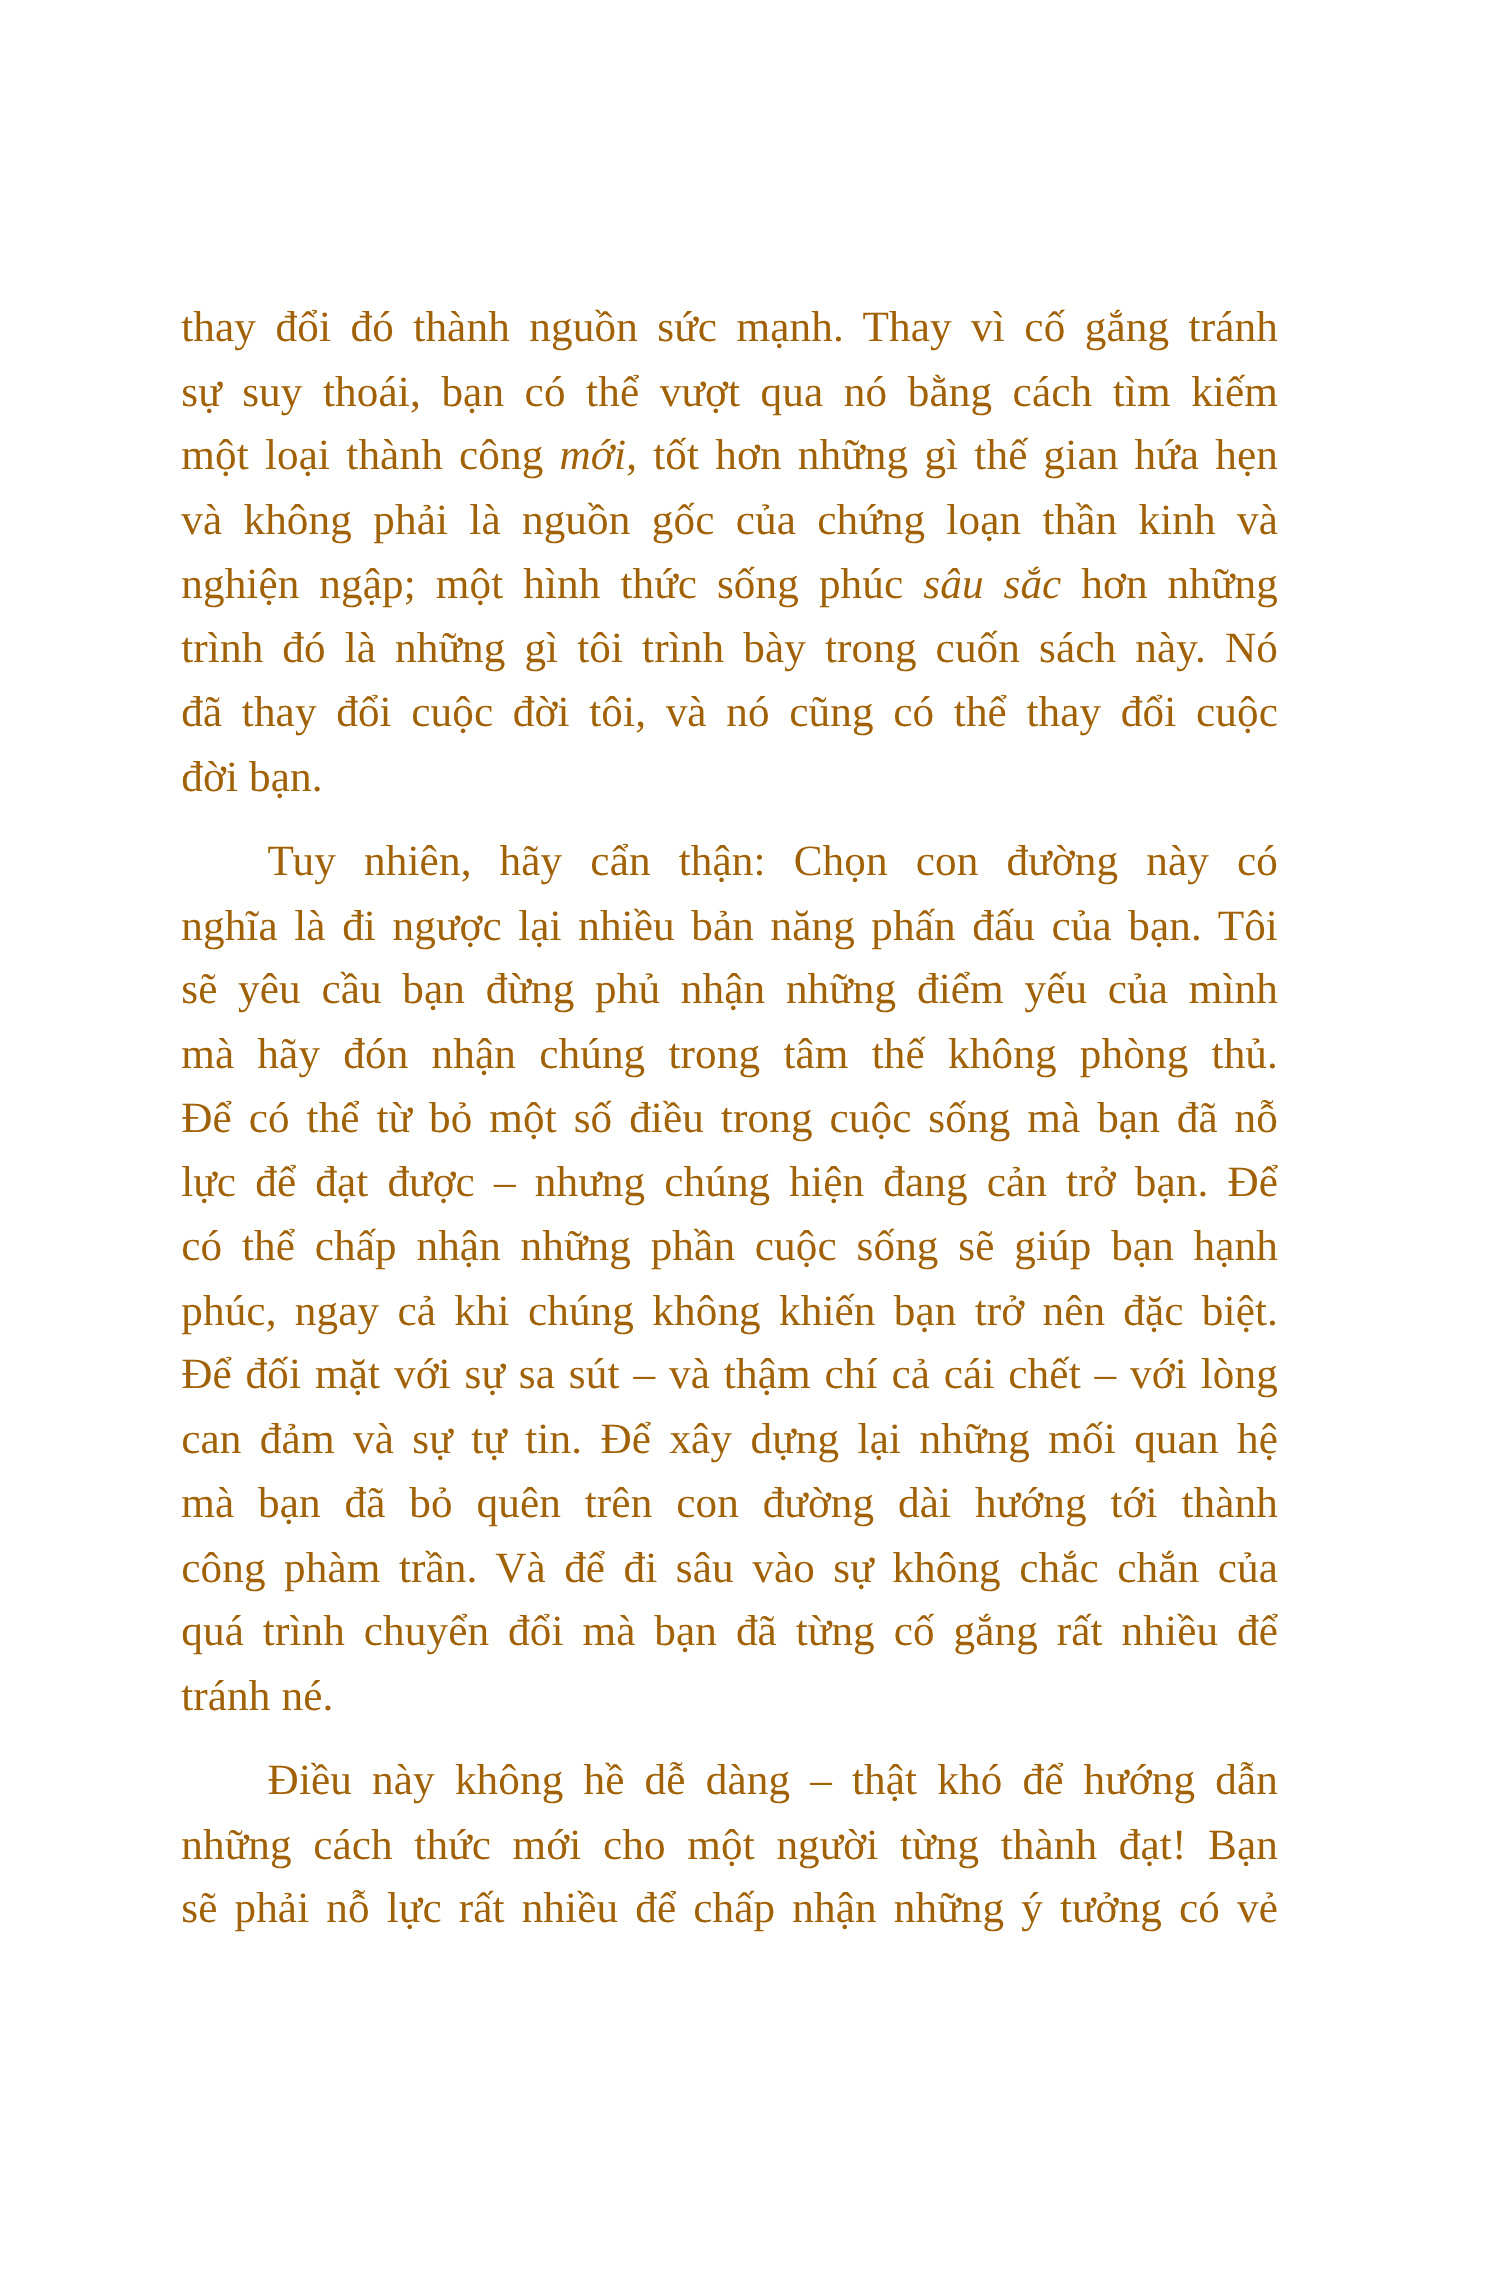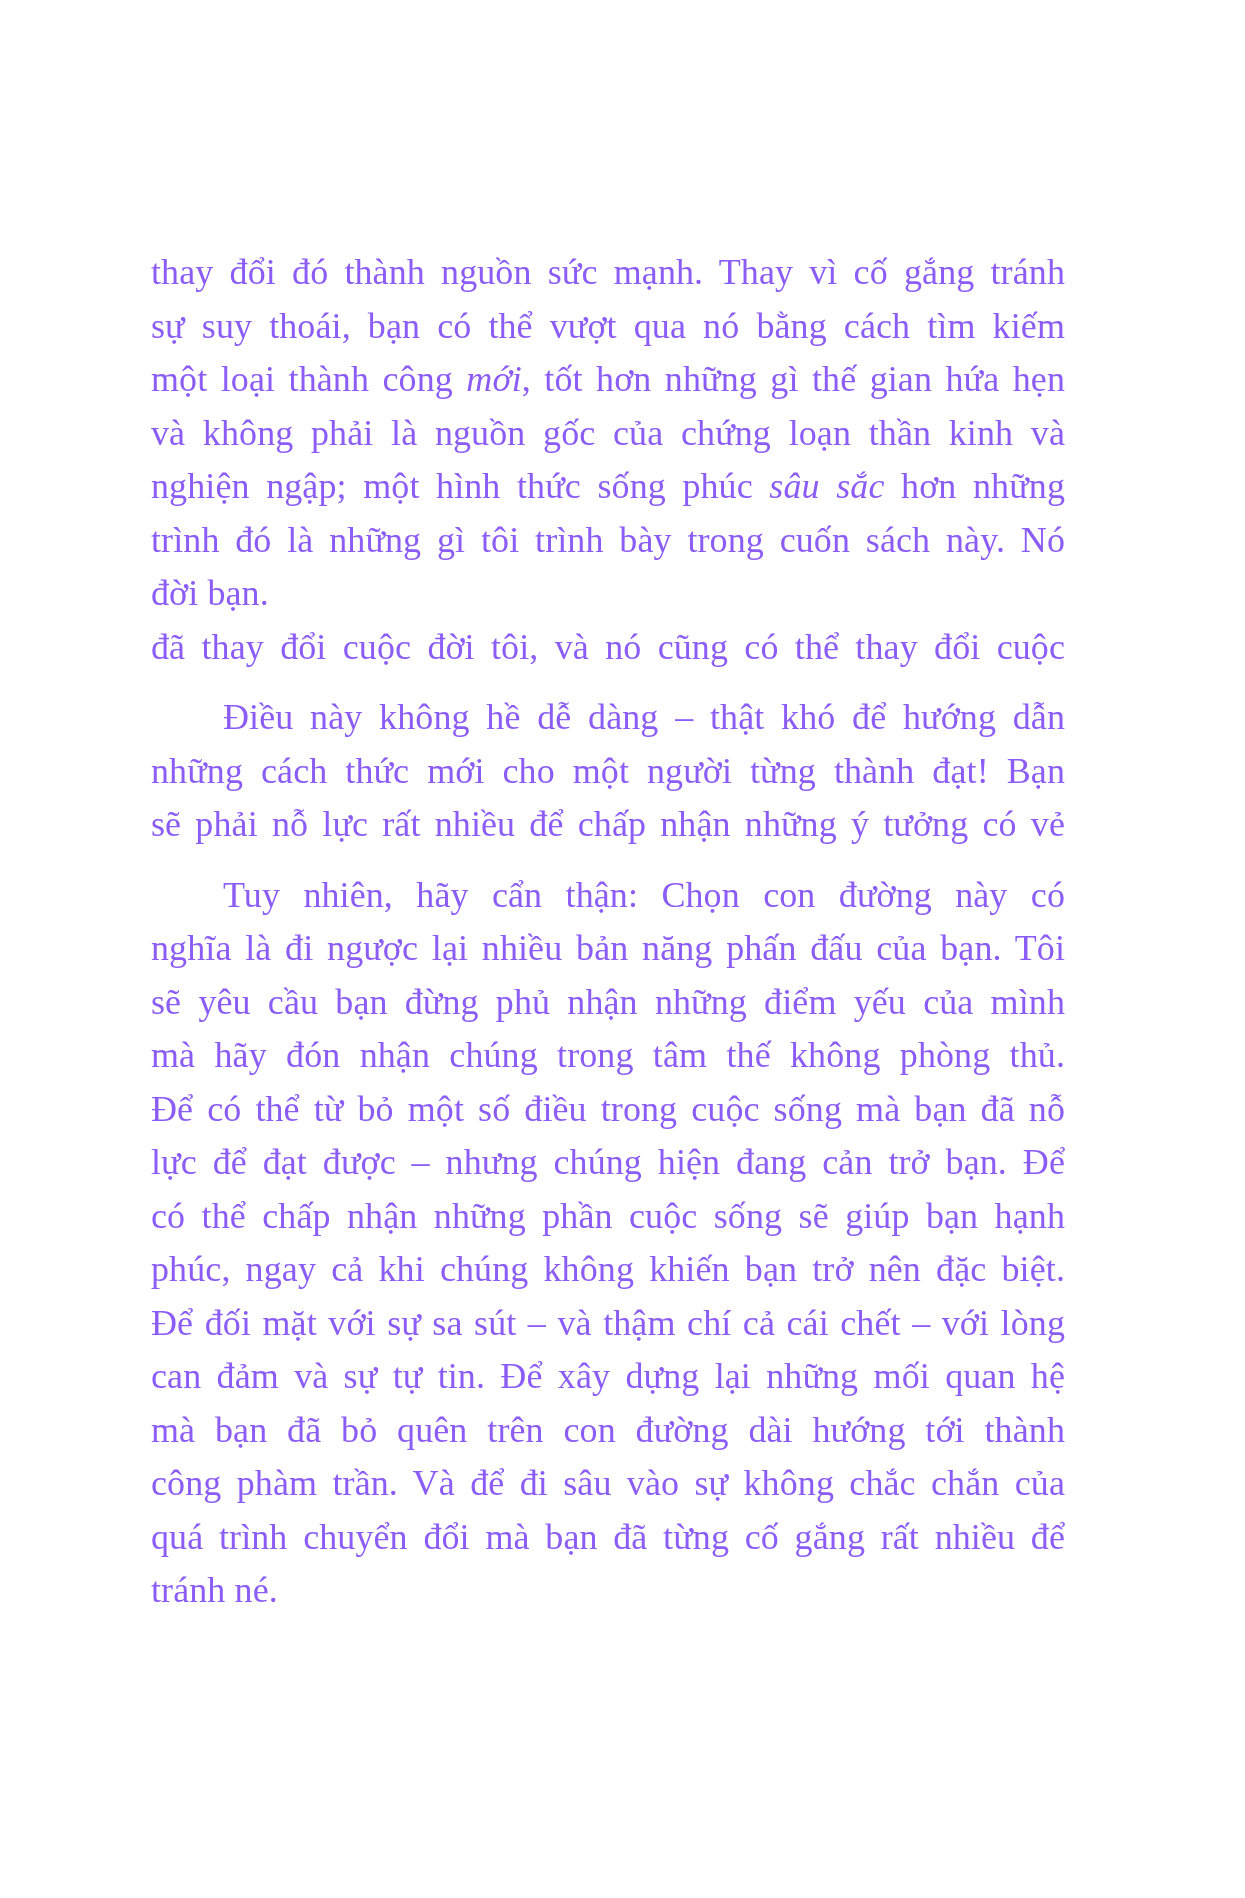--- a/index.html
+++ b/index.html
@@ -47,46 +47,46 @@
   }
   .line em {
     font-style: italic;
     margin-top: 19px;
   }
 </style>
 </head>
 <body>
 
 <div class="page">
-  <div class="text-block" style="color: #8b5cf6;">
+  <div class="text-block" style="color: #a16207;">
       <div class="paragraph">
         <div class="line"><span>thay đổi đó thành nguồn sức mạnh. Thay vì cố gắng tránh</span></div>
         <div class="line"><span>sự suy thoái, bạn có thể vượt qua nó bằng cách tìm kiếm</span></div>
         <div class="line"><span>một loại thành công </span><em>mới</em><span>, tốt hơn những gì thế gian hứa hẹn</span></div>
         <div class="line"><span>và không phải là nguồn gốc của chứng loạn thần kinh và</span></div>
         <div class="line"><span>nghiện ngập; một hình thức sống phúc </span><em>sâu sắc</em><span> hơn những</span></div>
         <div class="line"><span>trình đó là những gì tôi trình bày trong cuốn sách này. Nó</span></div>
+        <div class="line"><span>đã thay đổi cuộc đời tôi, và nó cũng có thể thay đổi cuộc</span></div>
         <div class="line no-justify"><span>đời bạn.</span></div>
-        <div class="line"><span>đã thay đổi cuộc đời tôi, và nó cũng có thể thay đổi cuộc</span></div>
-      </div>
-      <div class="paragraph">
-        <div class="line first"><span>Điều này không hề dễ dàng – thật khó để hướng dẫn</span></div>
-        <div class="line"><span>những cách thức mới cho một người từng thành đạt! Bạn</span></div>
-        <div class="line"><span>sẽ phải nỗ lực rất nhiều để chấp nhận những ý tưởng có vẻ</span></div>
       </div>
       <div class="paragraph">
         <div class="line first"><span>Tuy nhiên, hãy cẩn thận: Chọn con đường này có</span></div>
         <div class="line"><span>nghĩa là đi ngược lại nhiều bản năng phấn đấu của bạn. Tôi</span></div>
         <div class="line"><span>sẽ yêu cầu bạn đừng phủ nhận những điểm yếu của mình</span></div>
         <div class="line"><span>mà hãy đón nhận chúng trong tâm thế không phòng thủ.</span></div>
         <div class="line"><span>Để có thể từ bỏ một số điều trong cuộc sống mà bạn đã nỗ</span></div>
         <div class="line"><span>lực để đạt được – nhưng chúng hiện đang cản trở bạn. Để</span></div>
         <div class="line"><span>có thể chấp nhận những phần cuộc sống sẽ giúp bạn hạnh</span></div>
         <div class="line"><span>phúc, ngay cả khi chúng không khiến bạn trở nên đặc biệt.</span></div>
         <div class="line"><span>Để đối mặt với sự sa sút – và thậm chí cả cái chết – với lòng</span></div>
         <div class="line"><span>can đảm và sự tự tin. Để xây dựng lại những mối quan hệ</span></div>
         <div class="line"><span>mà bạn đã bỏ quên trên con đường dài hướng tới thành</span></div>
         <div class="line"><span>công phàm trần. Và để đi sâu vào sự không chắc chắn của</span></div>
         <div class="line"><span>quá trình chuyển đổi mà bạn đã từng cố gắng rất nhiều để</span></div>
         <div class="line no-justify"><span>tránh né.</span></div>
       </div>
+      <div class="paragraph">
+        <div class="line first"><span>Điều này không hề dễ dàng – thật khó để hướng dẫn</span></div>
+        <div class="line"><span>những cách thức mới cho một người từng thành đạt! Bạn</span></div>
+        <div class="line"><span>sẽ phải nỗ lực rất nhiều để chấp nhận những ý tưởng có vẻ</span></div>
+      </div>
     </div>
 </div>
 
 </body></html>

